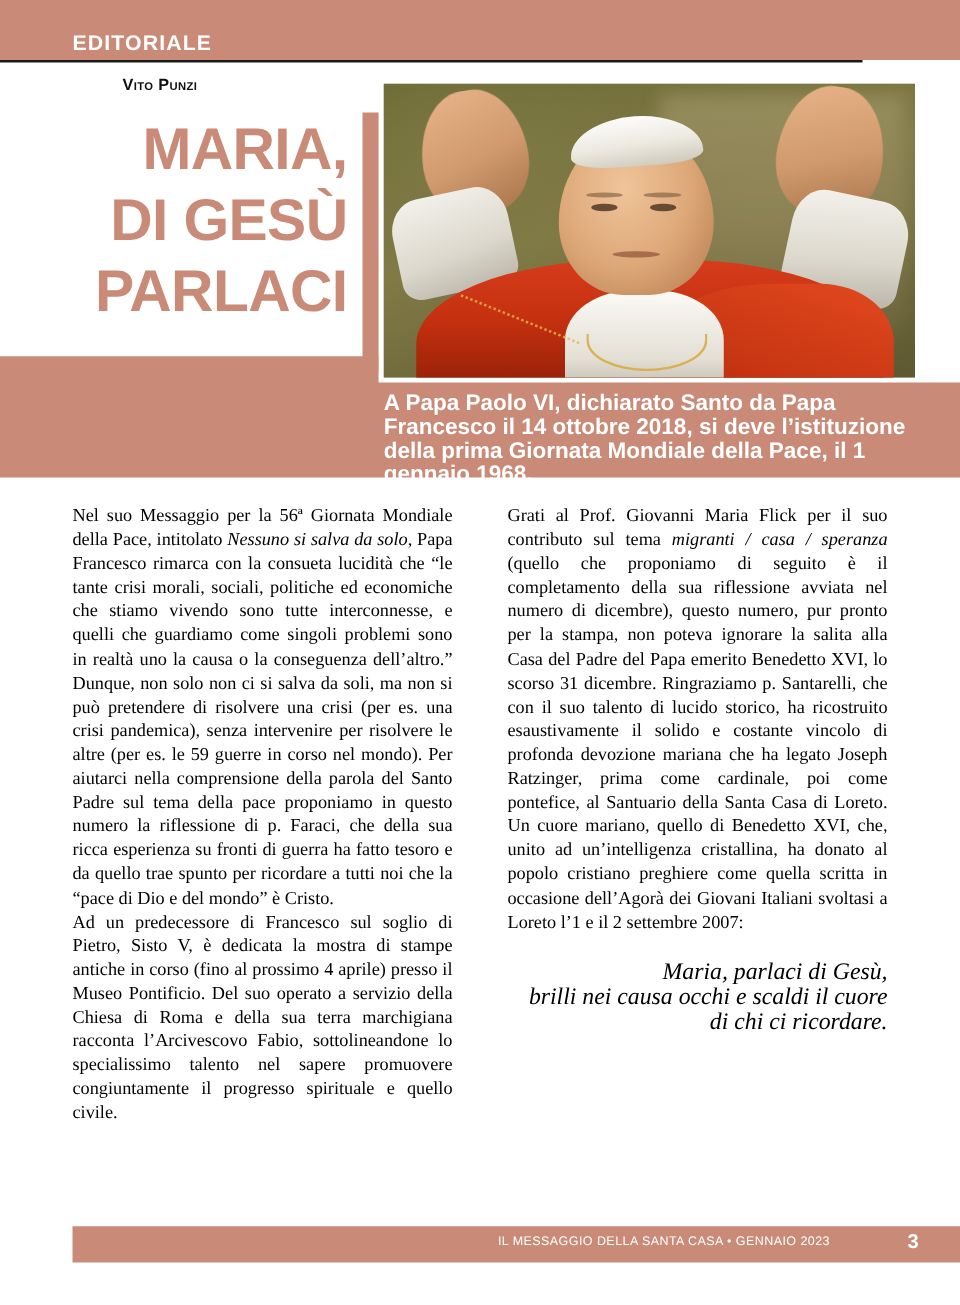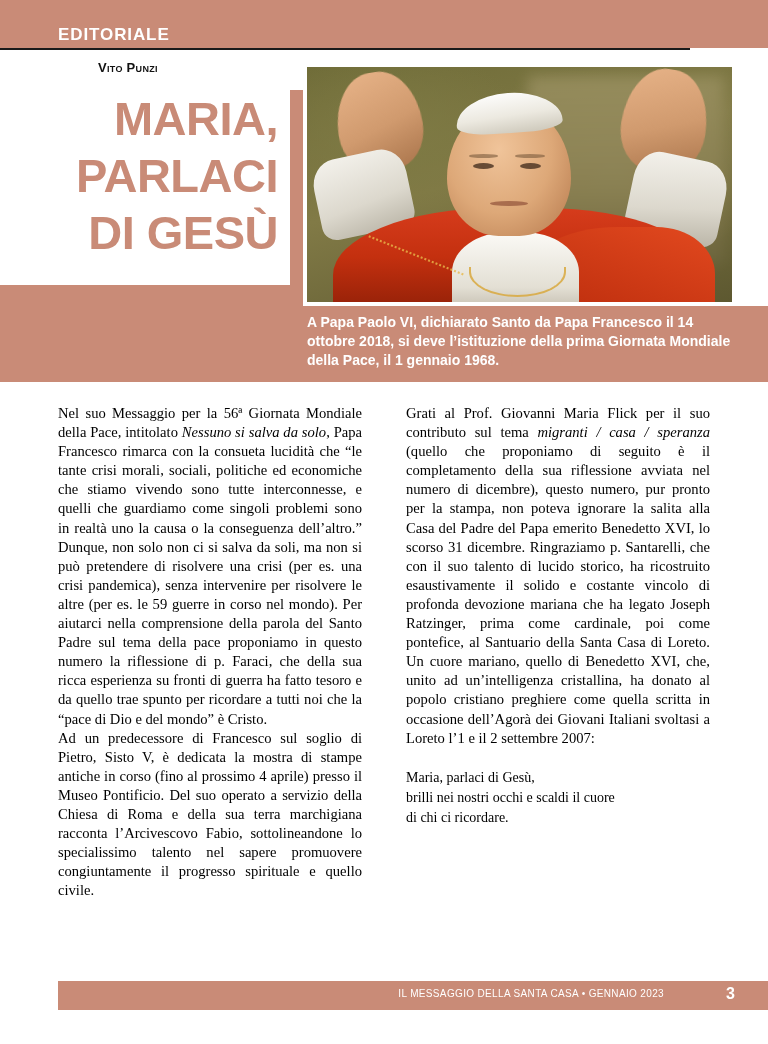--- a/index.html
+++ b/index.html
@@ -252,21 +252,21 @@
     height: 76px;
     background: #c98b77;
   }
   .caption-text {
     position: absolute;
     left: 307px;
     top: 313px;
     width: 430px;
     font-family: "Liberation Sans", sans-serif;
     font-weight: bold;
-    font-size: 14px;
+    font-size: 18px;
     line-height: 19px;
     color: #ffffff;
   }
 
   
   .columns {
     position: absolute;
     left: 58px;
     top: 404px;
     width: 652px;
@@ -280,22 +280,23 @@
     color: #000000;
     text-align: justify;
   }
   .col p {
     margin: 0;
   }
   .col em { font-style: italic; }
 
   .verse {
     margin-top: 20px;
-    text-align: left;
-    font-size: 14px;
+    text-align: right;
+    font-style: italic;
+    font-size: 19px;
     line-height: 20px;
   }
 
   
   .footer-band {
     position: absolute;
     left: 58px;
     top: 981px;
     width: 710px;
     height: 29px;
@@ -324,22 +325,22 @@
 <body>
 
 <div class="header-band"></div>
 <div class="kicker">EDITORIALE</div>
 <div class="header-rule"></div>
 
 <div class="byline">Vito Punzi</div>
 
 <div class="headline-wrap">
   <div class="headline-line">MARIA,</div>
+  <div class="headline-line">DI GESÙ</div>
   <div class="headline-line">PARLACI</div>
-  <div class="headline-line">DI GESÙ</div>
 </div>
 <div class="headline-vbar"></div>
 <div class="headline-hband"></div>
 
 <div class="photo-frame">
   <div class="photo">
     <div class="ph-bg"></div>
     <div class="ph-wall"></div>
     <div class="ph-hand left"></div>
     <div class="ph-hand right"></div>
@@ -367,21 +368,21 @@
 
   <div class="col">
     <p><span>Nel suo Messaggio per la 56ª Giornata Mondiale della Pace, intitolato </span><em>Nessuno si salva da solo</em><span>, Papa Francesco rimarca con la consueta lucidità che “le tante crisi morali, sociali, politiche ed economiche che stiamo vivendo sono tutte interconnesse, e quelli che guardiamo come singoli problemi sono in realtà uno la causa o la conseguenza dell’altro.” Dunque, non solo non ci si salva da soli, ma non si può pretendere di risolvere una crisi (per es. una crisi pandemica), senza intervenire per risolvere le altre (per es. le 59 guerre in corso nel mondo). Per aiutarci nella comprensione della parola del Santo Padre sul tema della pace proponiamo in questo numero la riflessione di p. Faraci, che della sua ricca esperienza su fronti di guerra ha fatto tesoro e da quello trae spunto per ricordare a tutti noi che la “pace di Dio e del mondo” è Cristo.</span></p>
     <p>Ad un predecessore di Francesco sul soglio di Pietro, Sisto V, è dedicata la mostra di stampe antiche in corso (fino al prossimo 4 aprile) presso il Museo Pontificio. Del suo operato a servizio della Chiesa di Roma e della sua terra marchigiana racconta l’Arcivescovo Fabio, sottolineandone lo specialissimo talento nel sapere promuovere congiuntamente il progresso spirituale e quello civile.</p>
   </div>
 
   <div class="col">
     <p><span>Grati al Prof. Giovanni Maria Flick per il suo contributo sul tema </span><em>migranti / casa / speranza</em><span> (quello che proponiamo di seguito è il completamento della sua riflessione avviata nel numero di dicembre), questo numero, pur pronto per la stampa, non poteva ignorare la salita alla Casa del Padre del Papa emerito Benedetto XVI, lo scorso 31 dicembre. Ringraziamo p. Santarelli, che con il suo talento di lucido storico, ha ricostruito esaustivamente il solido e costante vincolo di profonda devozione mariana che ha legato Joseph Ratzinger, prima come cardinale, poi come pontefice, al Santuario della Santa Casa di Loreto. Un cuore mariano, quello di Benedetto XVI, che, unito ad un’intelligenza cristallina, ha donato al popolo cristiano preghiere come quella scritta in occasione dell’Agorà dei Giovani Italiani svoltasi a Loreto l’1 e il 2 settembre 2007:</span></p>
     <div class="verse">
       <div>Maria, parlaci di Gesù,</div>
-      <div>brilli nei nostri occhi e scaldi il cuore</div>
+      <div>brilli nei causa occhi e scaldi il cuore</div>
       <div>di chi ci ricordare.</div>
     </div>
   </div>
 
 </div>
 
 <div class="footer-band"></div>
 <div class="footer-text">IL MESSAGGIO DELLA SANTA CASA • GENNAIO 2023</div>
 <div class="footer-page">3</div>
 

